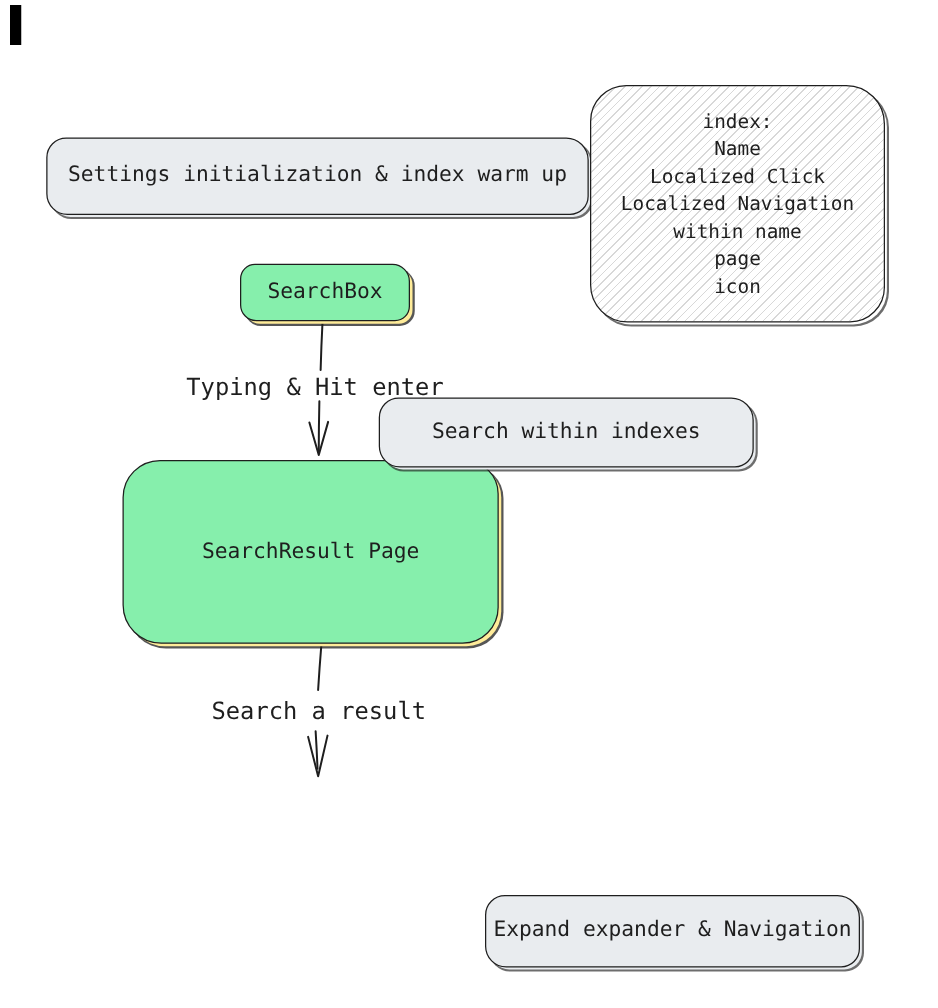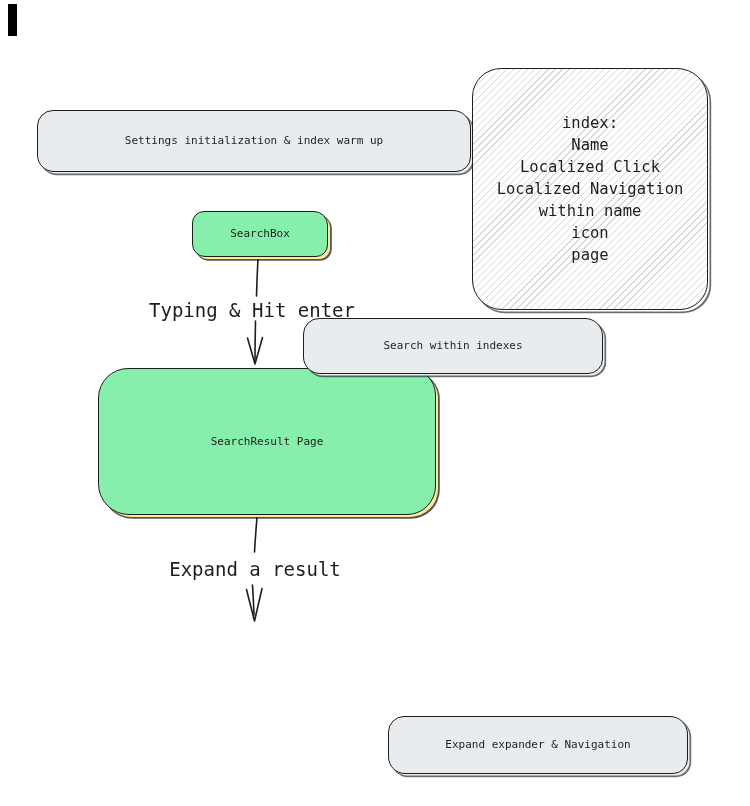--- a/index.html
+++ b/index.html
@@ -22,21 +22,21 @@
     z-index: 9;
   }
 
   .node {
     position: absolute;
     display: flex;
     align-items: center;
     justify-content: center;
     text-align: center;
     border: 1.7px solid #1e1e1e;
-    font-size: 11px;
+    font-size: 17px;
     line-height: 1.25;
     box-sizing: border-box;
   }
   .yellowfill {
     background: #86efac;
     box-shadow: 3px 3px 0 -1px #ffec99, 3.8px 3.8px 0 0 rgba(30,30,30,0.75);
   }
   .grayfill {
     background: #e9ecef;
     box-shadow: 2.5px 2.5px 0 -1px #e9ecef, 3.2px 3.2px 0 0 rgba(30,30,30,0.65);
@@ -48,25 +48,25 @@
     box-shadow: 2.5px 2.5px 0 -1px #ffffff, 3.2px 3.2px 0 0 rgba(30,30,30,0.65);
   }
 
   .r-big   { border-radius: 30px 27px 29px 31px; }
   .r-med   { border-radius: 16px 18px 15px 17px; }
   .r-sm    { border-radius: 12px 14px 12px 13px; }
   .r-hatch { border-radius: 29px 31px 28px 30px; }
 
   
   .n-init         { left: 37px;  top: 110px; width: 434px; height: 62px;  z-index: 2; }
-  .n-index        { left: 472px; top: 68px;  width: 236px; height: 242px; z-index: 3;
+  .n-index        { left: 472px; top: 68px;  width: 236px; height: 190px; z-index: 3;
                     font-size: 15.5px; }
   .n-searchbox    { left: 192px; top: 211px; width: 136px; height: 46px;  z-index: 2; }
   .n-searchwithin { left: 303px; top: 318px; width: 300px; height: 56px;  z-index: 4; }
-  .n-searchresult { left: 98px;  top: 368px; width: 338px; height: 147px; z-index: 3; }
+  .n-searchresult { left: 98px;  top: 368px; width: 301px; height: 147px; z-index: 3; }
   .n-settingspage { left: 110px; top: 623px; width: 300px; height: 152px; z-index: 3; }
   .n-expandnav    { left: 388px; top: 716px; width: 300px; height: 58px;  z-index: 4; }
 
   .index-lines { display: flex; flex-direction: column; }
   .index-lines span { display: block; line-height: 22px; }
 
   .edge-label {
     position: absolute;
     transform: translateX(-50%);
     font-size: 19px;
@@ -114,39 +114,39 @@
     <span>Settings initialization &amp; index warm up</span>
   </div>
 
   <div class="node hatchfill r-hatch n-index">
     <div class="index-lines">
       <span>index:</span>
       <span>Name</span>
       <span>Localized Click</span>
       <span>Localized Navigation</span>
       <span>within name</span>
+      <span>page</span>
       <span>icon</span>
-      <span>page</span>
     </div>
   </div>
 
   <div class="node yellowfill r-sm n-searchbox">
     <span>SearchBox</span>
   </div>
 
   <div class="edge-label l-typing">Typing &amp; Hit enter</div>
 
   <div class="node grayfill r-med n-searchwithin">
     <span>Search within indexes</span>
   </div>
 
   <div class="node yellowfill r-big n-searchresult">
     <span>SearchResult Page</span>
   </div>
 
-  <div class="edge-label l-click">Expand a result</div>
+  <div class="edge-label l-click">Search a result</div>
 
 
   <div class="node grayfill r-med n-expandnav">
     <span>Expand expander &amp; Navigation</span>
   </div>
 
 </div>
 
 </body></html>

